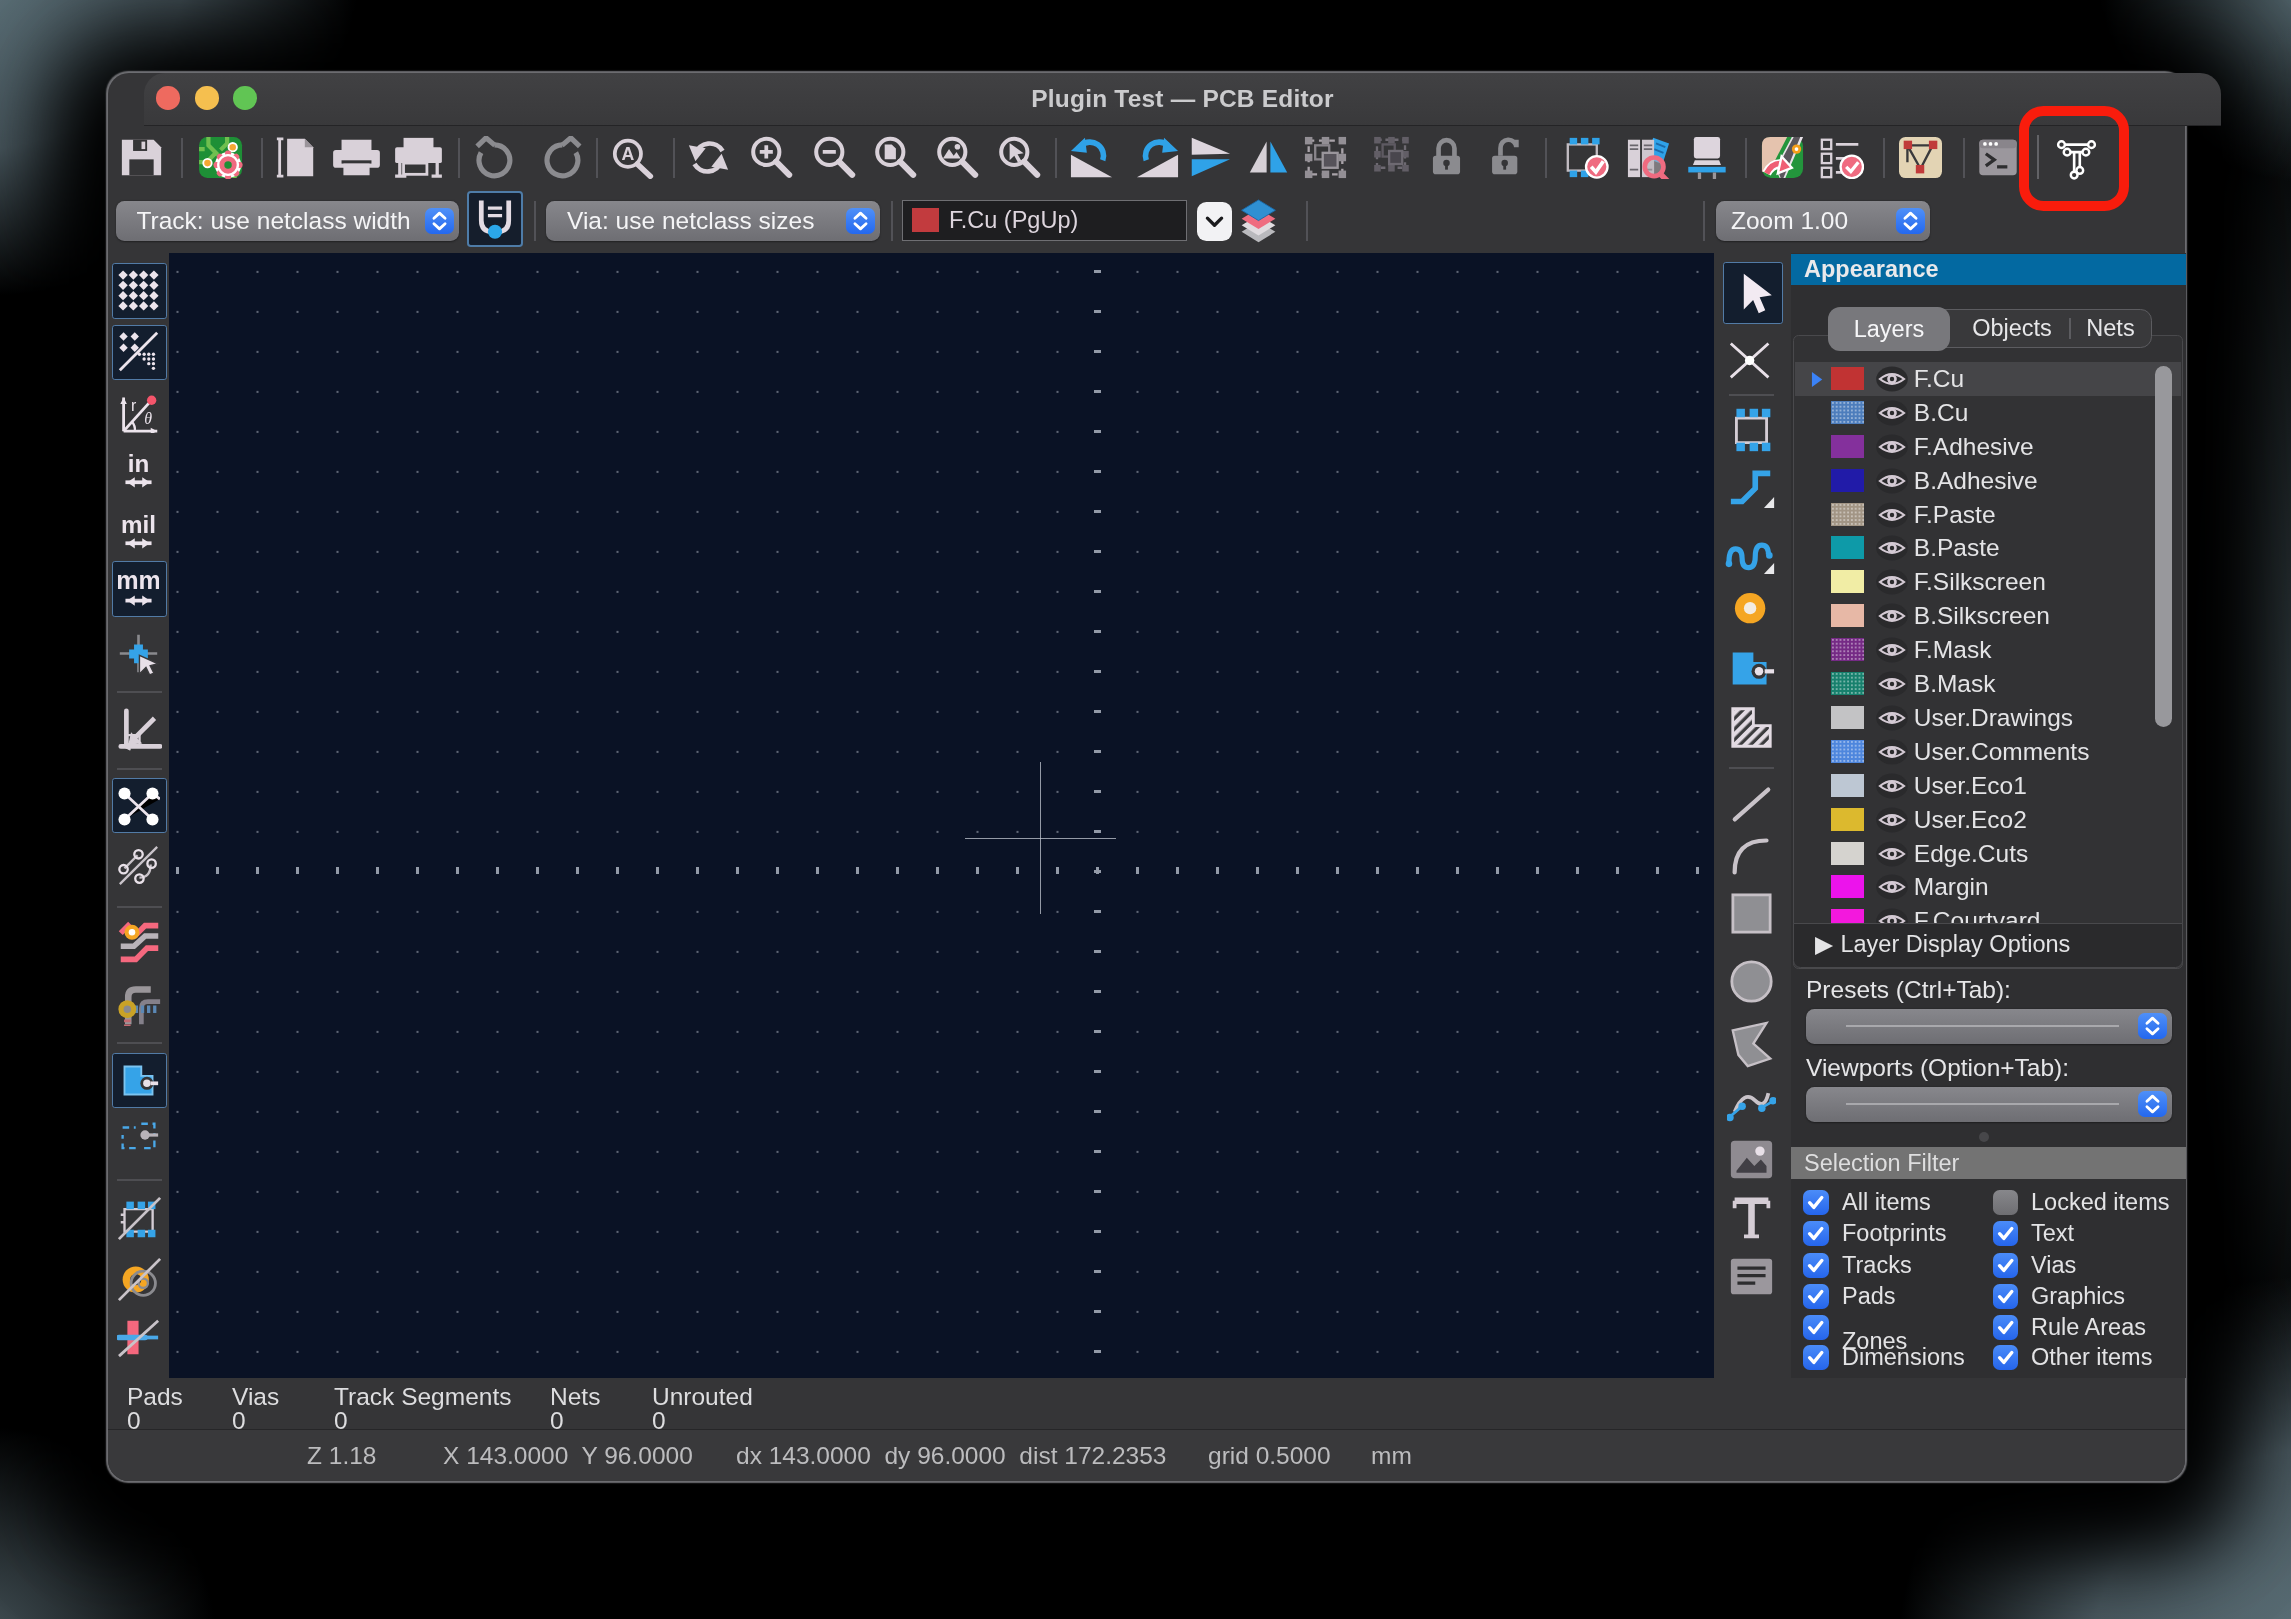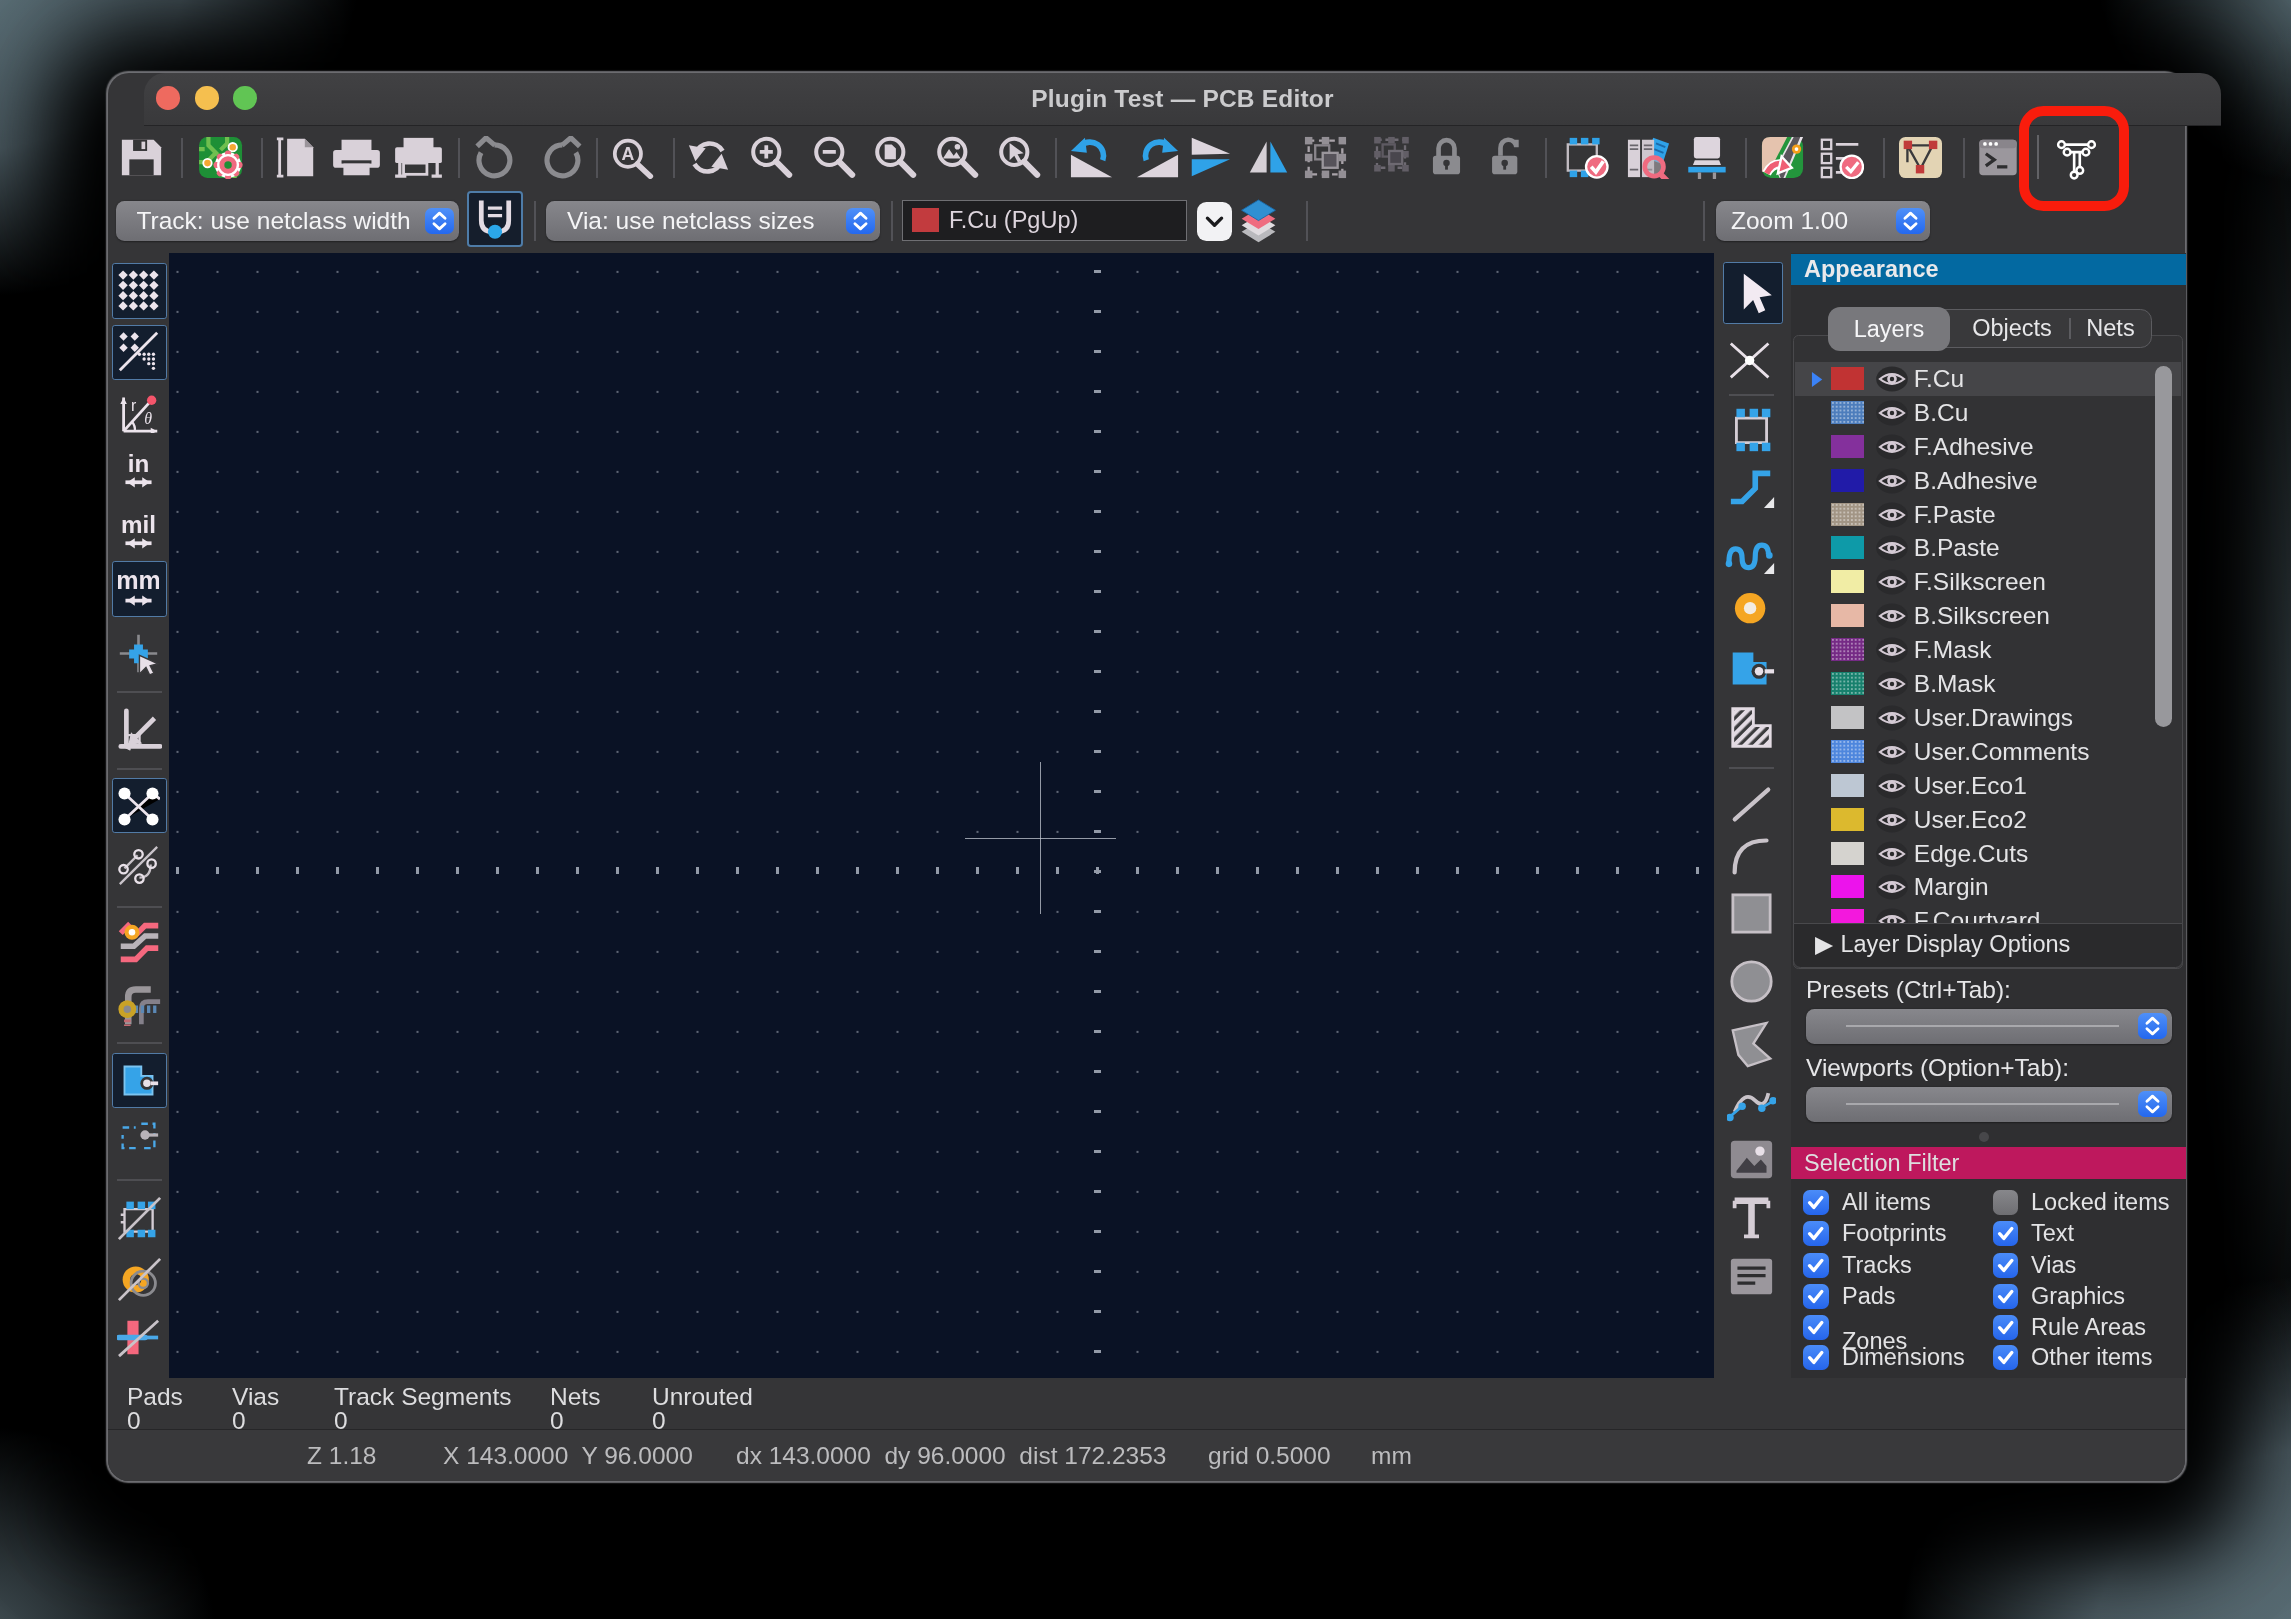--- a/index.html
+++ b/index.html
@@ -785,21 +785,21 @@
     <div class="combo" style="left:15px;top:834px;width:366px;height:35px;">
       <div class="abs" style="left:40px;top:16px;width:273px;height:1.9px;background:#a8a8ac;"></div>
       <div class="step" style="top:4.2px;">
           <svg width="29" height="26" viewBox="0 0 31 28">
             <path d="M9.5 11 L15.5 5.5 L21.5 11" fill="none" stroke="#fff" stroke-width="3" stroke-linecap="round" stroke-linejoin="round"></path>
             <path d="M9.5 17 L15.5 22.5 L21.5 17" fill="none" stroke="#fff" stroke-width="3" stroke-linecap="round" stroke-linejoin="round"></path>
           </svg>
         </div>
     </div>
     <div class="abs" style="left:188px;top:879px;width:10.4px;height:10.4px;border-radius:50%;background:#47474a;"></div>
-    <div class="abs" style="left:0;top:894px;width:100%;height:32px;background:#be185d;color:#dededf;font-size:23.5px;line-height:32px;"><span style="margin-left:13px;">Selection Filter</span></div>
+    <div class="abs" style="left:0;top:894px;width:100%;height:32px;background:#737373;color:#dededf;font-size:23.5px;line-height:32px;"><span style="margin-left:13px;">Selection Filter</span></div>
     <div class="ck" style="left:12.2px;top:937px;">
         <svg width="25.4" height="25.4" viewBox="0 0 27 27">
           <path d="M7 13.5 L11.5 18.5 L20 8" fill="none" stroke="#fff" stroke-width="3.6" stroke-linecap="round" stroke-linejoin="round"></path>
         </svg>
       </div>
     <div class="cklab" style="left:51px;top:937px;">All items</div>
     <div class="ck" style="left:202px;top:937px;background:linear-gradient(#87878b,#6e6e72);"></div>
     <div class="cklab" style="left:240px;top:937px;">Locked items</div>
     <div class="ck" style="left:12.2px;top:968px;">
         <svg width="25.4" height="25.4" viewBox="0 0 27 27">

